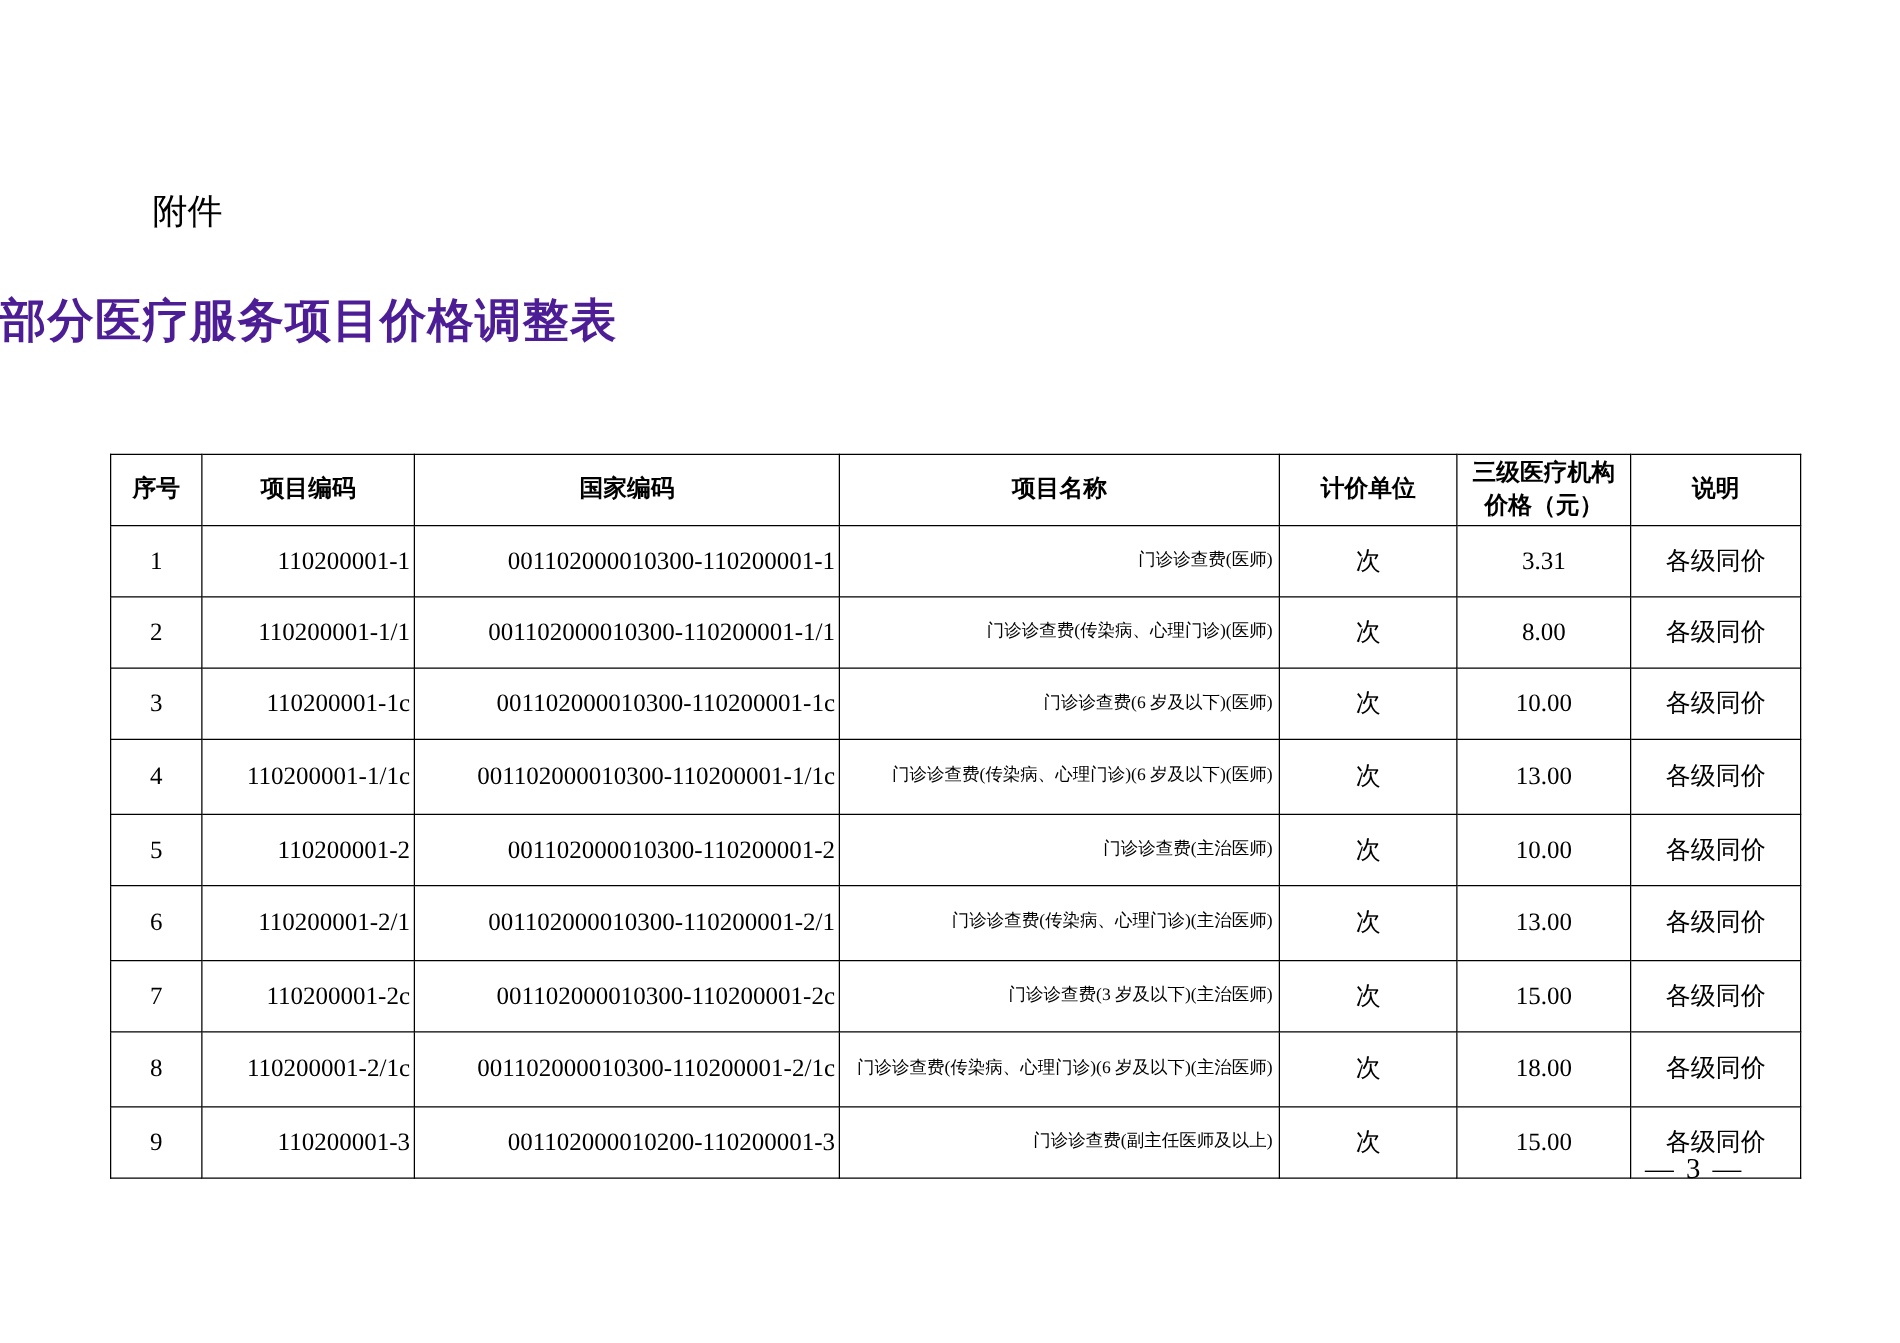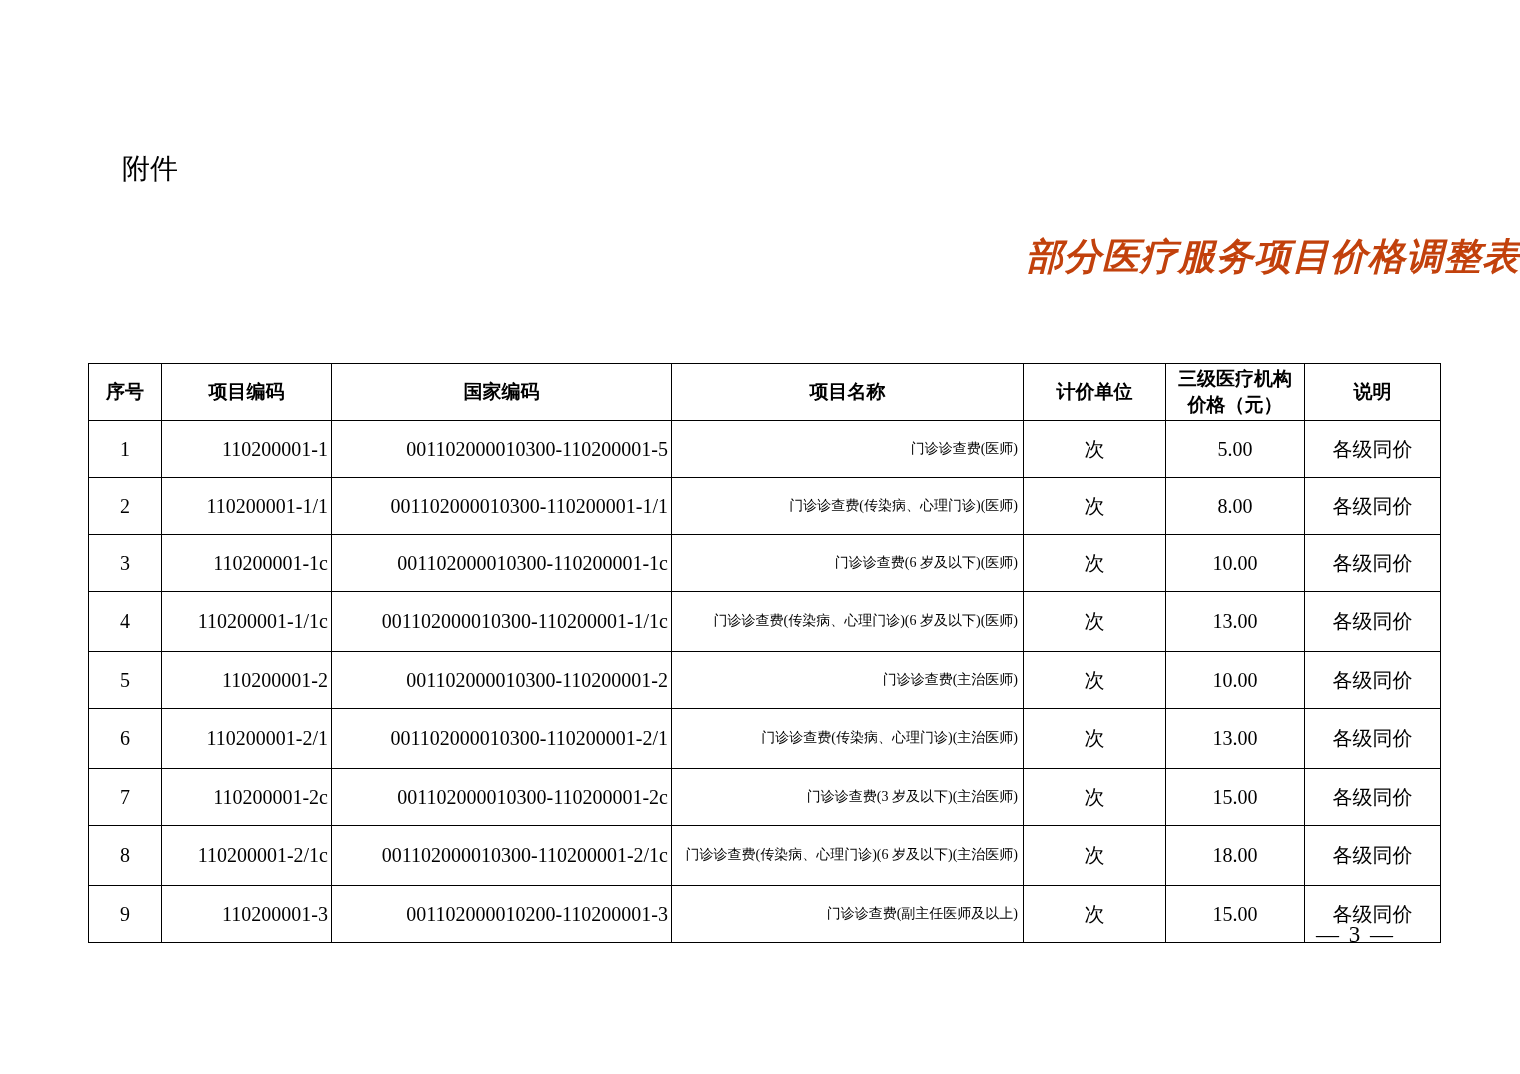--- a/index.html
+++ b/index.html
@@ -20,27 +20,26 @@
     font-size: 28px;
     font-weight: 500;
     color: #000;
     text-align: right;
   }
   .doc-title {
     position: absolute;
     left: 0;
     top: 232px;
     width: 100%;
-    text-align: right;
+    text-align: left;
     font-family: "Liberation Sans", "DejaVu Sans", sans-serif;
     font-size: 37px;
     font-weight: 700;
     letter-spacing: 1px;
-    color: #c2410c;
-    font-style: italic;
+    color: #4c1d95;
   }
   table.price-table {
     position: absolute;
     left: 88px;
     top: 333px;
     width: 1352px;
     border-collapse: collapse;
     table-layout: fixed;
     margin-top: 30px;
   }
@@ -117,24 +116,24 @@
           <span class="hdr-price-line">三级医疗机构</span>
           <span class="hdr-price-line">价格（元）</span>
         </th>
         <th>说明</th>
       </tr>
     </thead>
     <tbody>
       <tr>
         <td class="cell-no">1</td>
         <td class="cell-code">110200001-1</td>
-        <td class="cell-national">001102000010300-110200001-5</td>
+        <td class="cell-national">001102000010300-110200001-1</td>
         <td class="cell-name">门诊诊查费(医师)</td>
         <td class="cell-unit">次</td>
-        <td class="cell-price">5.00</td>
+        <td class="cell-price">3.31</td>
         <td class="cell-note">各级同价</td>
       </tr>
       <tr>
         <td class="cell-no">2</td>
         <td class="cell-code">110200001-1/1</td>
         <td class="cell-national">001102000010300-110200001-1/1</td>
         <td class="cell-name">门诊诊查费(传染病、心理门诊)(医师)</td>
         <td class="cell-unit">次</td>
         <td class="cell-price">8.00</td>
         <td class="cell-note">各级同价</td>

